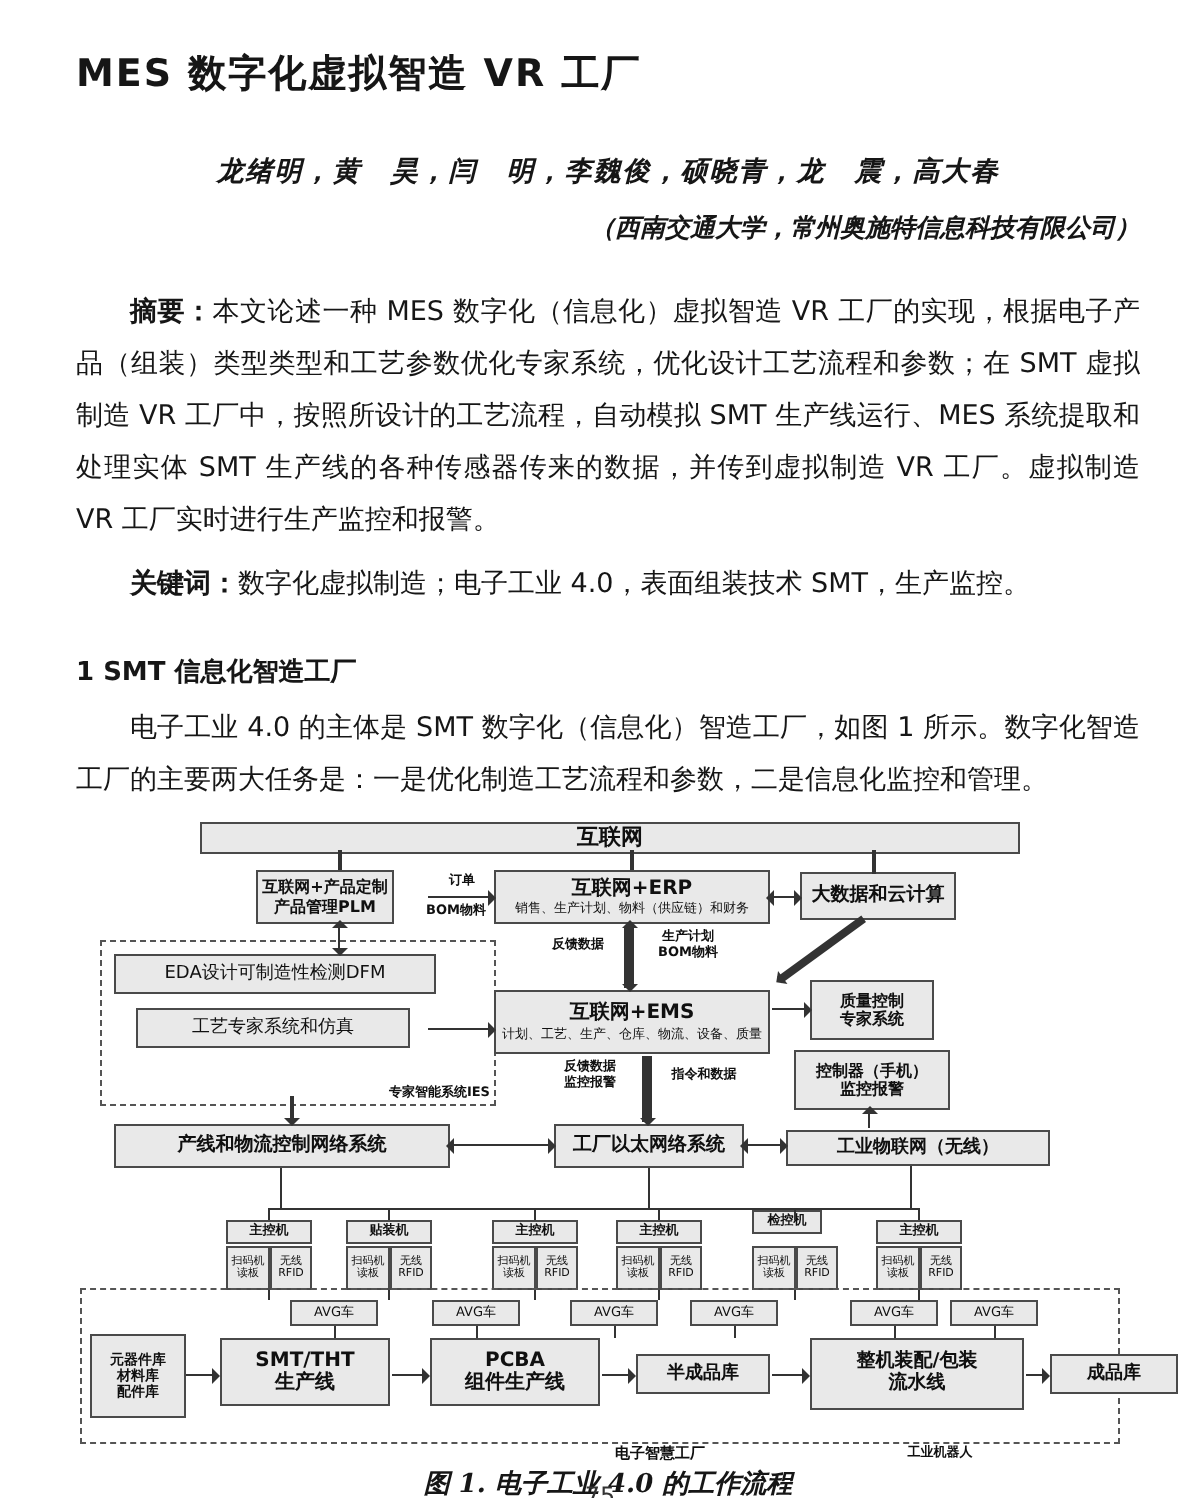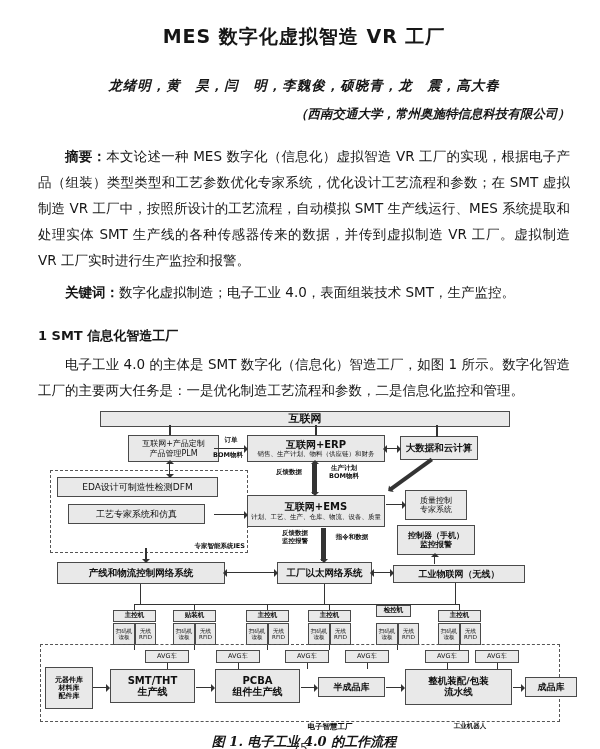--- a/index.html
+++ b/index.html
@@ -1,21 +1,21 @@
 <!DOCTYPE html>
 <html><head>
 <meta charset="utf-8">
 <style>
   html,body{margin:0;padding:0;}
   body{
     width:600px;height:749px;background:#ffffff;overflow:hidden;position:relative;
     font-family:"DejaVu Sans","Liberation Sans",sans-serif;color:#161616;
   }
   .content{padding:14px 30px 0 38px;}
-  .title{text-align:center;font-size:19px;font-weight:bold;margin:10px 0 0;letter-spacing:1px;}
+  .title{text-align:left;font-size:19px;font-weight:bold;margin:10px 0 0;letter-spacing:1px;}
   .authors{margin-top:27px;text-align:center;font-size:13.5px;font-weight:bold;font-style:italic;
     font-family:"DejaVu Serif","Liberation Serif",serif;letter-spacing:1px;}
   .affiliation{margin-top:11px;text-align:right;font-size:12.5px;font-weight:bold;font-style:italic;
     font-family:"DejaVu Serif","Liberation Serif",serif;}
   .para{font-size:13.5px;line-height:26px;text-align:justify;text-indent:2em;margin:0;}
   .abstract{margin-top:20px;}
   .keywords{margin-top:6px;}
   .b{font-weight:bold;}
   .heading{margin-top:22px;font-size:13px;font-weight:bold;}
   .bodypara{margin-top:6px;}
@@ -47,21 +47,21 @@
   <p class="para abstract"><span class="b">摘要：</span><span>本文论述一种 MES 数字化（信息化）虚拟智造 VR 工厂的实现，根据电子产品（组装）类型类型和工艺参数优化专家系统，优化设计工艺流程和参数；在 SMT 虚拟制造 VR 工厂中，按照所设计的工艺流程，自动模拟 SMT 生产线运行、MES 系统提取和处理实体 SMT 生产线的各种传感器传来的数据，并传到虚拟制造 VR 工厂。虚拟制造 VR 工厂实时进行生产监控和报警。</span></p>
 
   <p class="para keywords"><span class="b">关键词：</span><span>数字化虚拟制造；电子工业 4.0，表面组装技术 SMT，生产监控。</span></p>
 
   <div class="heading">1 SMT 信息化智造工厂</div>
   <p class="para bodypara">电子工业 4.0 的主体是 SMT 数字化（信息化）智造工厂，如图 1 所示。数字化智造工厂的主要两大任务是：一是优化制造工艺流程和参数，二是信息化监控和管理。</p>
 
   <div class="figure">
 
     <div class="fb" style="left:65px;top:4px;width:410px;height:16px;font-size:11px;font-weight:bold;">互联网</div>
-    <div class="fb" style="left:93px;top:28px;width:91px;height:27px;font-size:8px;font-weight:normal;">互联网+产品定制
+    <div class="fb" style="left:93px;top:28px;width:69px;height:27px;font-size:8px;font-weight:bold;">互联网+产品定制
 产品管理PLM</div>
     <div class="lbl" style="left:182px;top:30px;width:28px;">订单</div>
     <div class="lbl" style="left:172px;top:45px;width:42px;">BOM物料</div>
     <div class="fb" style="left:212px;top:28px;width:138px;height:27px;">
       <div class="bt">互联网+ERP</div>
       <div class="sub">销售、生产计划、物料（供应链）和财务</div>
     </div>
     <div class="fb" style="left:365px;top:29px;width:78px;height:24px;font-size:9.5px;font-weight:bold;">大数据和云计算</div>
     <div class="lbl" style="left:234px;top:62px;width:40px;">反馈数据</div>
     <div class="lbl" style="left:288px;top:58px;width:42px;">生产计划
@@ -69,21 +69,21 @@
 
     <div class="dashed" style="left:15px;top:63px;width:198px;height:83px;"></div>
     <div class="fb" style="left:22px;top:70px;width:161px;height:20px;font-size:9px;">EDA设计可制造性检测DFM</div>
     <div class="fb" style="left:33px;top:97px;width:137px;height:20px;font-size:9px;">工艺专家系统和仿真</div>
     <div class="lbl" style="left:115px;top:136px;width:95px;text-align:right;">专家智能系统IES</div>
 
     <div class="fb" style="left:212px;top:88px;width:138px;height:32px;">
       <div class="bt">互联网+EMS</div>
       <div class="sub">计划、工艺、生产、仓库、物流、设备、质量</div>
     </div>
-    <div class="fb" style="left:370px;top:83px;width:62px;height:30px;font-size:8px;font-weight:normal;">质量控制
+    <div class="fb" style="left:370px;top:83px;width:62px;height:30px;font-size:8px;font-weight:bold;">质量控制
 专家系统</div>
     <div class="fb" style="left:362px;top:118px;width:78px;height:30px;font-size:8px;font-weight:bold;">控制器（手机）
 监控报警</div>
     <div class="lbl" style="left:238px;top:123px;width:44px;">反馈数据
 监控报警</div>
     <div class="lbl" style="left:294px;top:127px;width:46px;">指令和数据</div>
 
     <div class="fb" style="left:22px;top:155px;width:168px;height:22px;font-size:9.5px;font-weight:bold;">产线和物流控制网络系统</div>
     <div class="fb" style="left:242px;top:155px;width:95px;height:22px;font-size:9.5px;font-weight:bold;">工厂以太网络系统</div>
     <div class="fb" style="left:358px;top:158px;width:132px;height:18px;font-size:9px;font-weight:bold;">工业物联网（无线）</div>
@@ -136,21 +136,21 @@
     <div class="fb" style="left:10px;top:260px;width:48px;height:42px;font-size:7px;font-weight:bold;">元器件库
 材料库
 配件库</div>
     <div class="fb" style="left:75px;top:262px;width:85px;height:34px;font-size:10px;font-weight:bold;">SMT/THT
 生产线</div>
     <div class="fb" style="left:180px;top:262px;width:85px;height:34px;font-size:10px;font-weight:bold;">PCBA
 组件生产线</div>
     <div class="fb" style="left:283px;top:270px;width:67px;height:20px;font-size:9px;font-weight:bold;">半成品库</div>
     <div class="fb" style="left:370px;top:262px;width:107px;height:36px;font-size:9.5px;font-weight:bold;">整机装配/包装
 流水线</div>
-    <div class="fb" style="left:490px;top:270px;width:52px;height:20px;font-size:9px;font-weight:bold;">成品库</div>
+    <div class="fb" style="left:490px;top:270px;width:64px;height:20px;font-size:9px;font-weight:bold;">成品库</div>
 
     <div class="lbl" style="left:250px;top:315px;width:90px;font-size:7.5px;">电子智慧工厂</div>
     <div class="lbl" style="left:405px;top:316px;width:60px;">工业机器人</div>
   <div class="cline" style="left: 134px; top: 18px; width: 2px; height: 10px;"></div>
       <div class="cline" style="left: 280px; top: 18px; width: 2px; height: 10px;"></div>
       <div class="cline" style="left: 401px; top: 18px; width: 2px; height: 12px;"></div>
       <div class="cline" style="left: 179px; top: 41px; width: 32px; height: 1px;">
         <div class="ah" style="left: 30px; top: -3.5px; border-left-color: rgb(51, 51, 51);"></div>
       </div>
       <div class="cline" style="left: 351px; top: 41px; width: 13px; height: 1px;">

